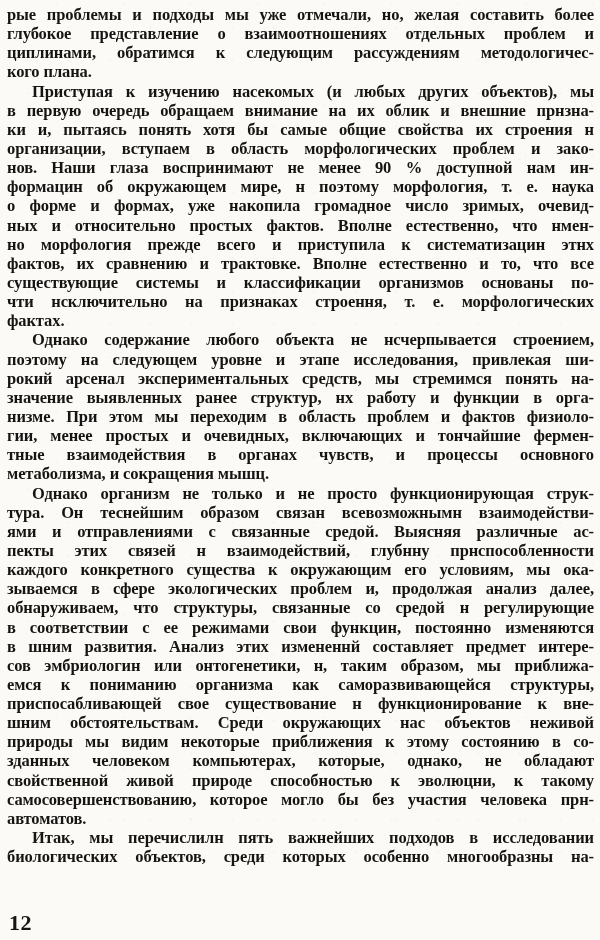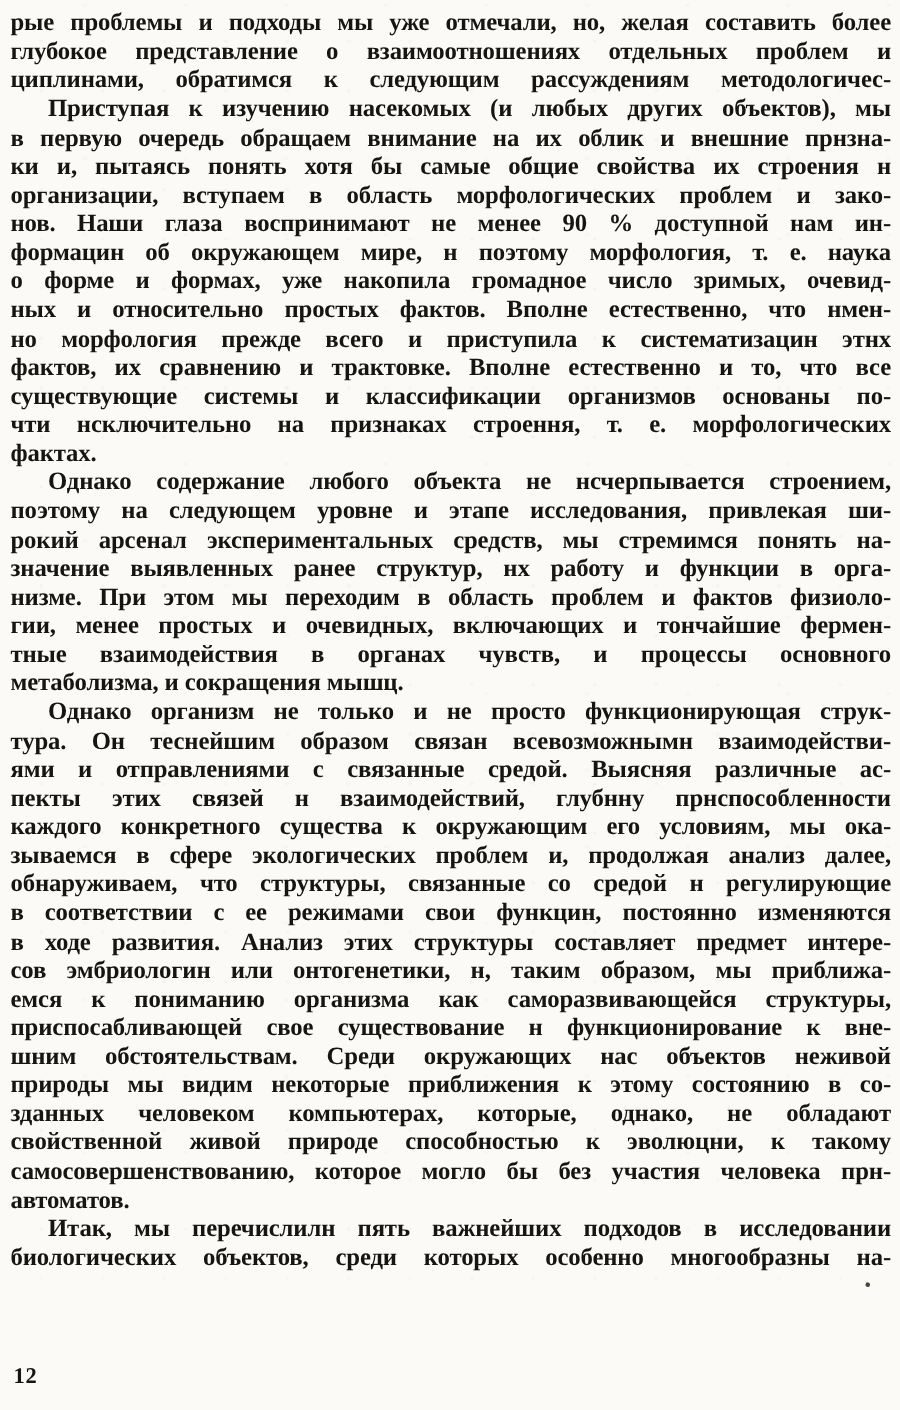--- a/index.html
+++ b/index.html
@@ -46,21 +46,21 @@
   .line.indent {
     text-indent: 25px;
   }
   .line.short {
     text-align-last: left;
   }
   .page-number {
     position: absolute;
     left: 9px;
     top: 910px;
-    font-size: 15px;
+    font-size: 22px;
     font-weight: 700;
     letter-spacing: 0.5px;
   }
   .scan-dot {
     position: absolute;
     left: 577px;
     top: 855px;
     width: 3px;
     height: 3px;
     background: #4a453d;
@@ -69,20 +69,21 @@
   }
 </style>
 </head>
 <body>
 
 <div class="page">
   <div class="text-body" id="text-body">
       <div class="line">рые проблемы и подходы мы уже отмечали, но, желая составить более</div>
       <div class="line">глубокое представление о взаимоотношениях отдельных проблем и</div>
       <div class="line">циплинами, обратимся к следующим рассуждениям методологичес-</div>
+      <div class="line short">кого плана.</div>
       <div class="line indent">Приступая к изучению насекомых (и любых других объектов), мы</div>
       <div class="line">в первую очередь обращаем внимание на их облик и внешние прнзна-</div>
       <div class="line">ки и, пытаясь понять хотя бы самые общие свойства их строения н</div>
       <div class="line">организации, вступаем в область морфологических проблем и зако-</div>
       <div class="line">нов. Наши глаза воспринимают не менее 90 % доступной нам ин-</div>
       <div class="line">формацин об окружающем мире, н поэтому морфология, т. е. наука</div>
       <div class="line">о форме и формах, уже накопила громадное число зримых, очевид-</div>
       <div class="line">ных и относительно простых фактов. Вполне естественно, что нмен-</div>
       <div class="line">но морфология прежде всего и приступила к систематизацин этнх</div>
       <div class="line">фактов, их сравнению и трактовке. Вполне естественно и то, что все</div>
@@ -98,21 +99,21 @@
       <div class="line">тные взаимодействия в органах чувств, и процессы основного</div>
       <div class="line short">метаболизма, и сокращения мышц.</div>
       <div class="line indent">Однако организм не только и не просто функционирующая струк-</div>
       <div class="line">тура. Он теснейшим образом связан всевозможнымн взаимодействи-</div>
       <div class="line">ями и отправлениями с связанные средой. Выясняя различные ас-</div>
       <div class="line">пекты этих связей н взаимодействий, глубнну прнспособленности</div>
       <div class="line">каждого конкретного существа к окружающим его условиям, мы ока-</div>
       <div class="line">зываемся в сфере экологических проблем и, продолжая анализ далее,</div>
       <div class="line">обнаруживаем, что структуры, связанные со средой н регулирующие</div>
       <div class="line">в соответствии с ее режимами свои функцин, постоянно изменяются</div>
-      <div class="line">в ходе развития. Анализ этих структуры составляет предмет интере-</div>
+      <div class="line">в шним развития. Анализ этих измененнй составляет предмет интере-</div>
       <div class="line">сов эмбриологин или онтогенетики, н, таким образом, мы приближа-</div>
       <div class="line">емся к пониманию организма как саморазвивающейся структуры,</div>
       <div class="line">приспосабливающей свое существование н функционирование к вне-</div>
       <div class="line">шним обстоятельствам. Среди окружающих нас объектов неживой</div>
       <div class="line">природы мы видим некоторые приближения к этому состоянию в со-</div>
       <div class="line">зданных человеком компьютерах, которые, однако, не обладают</div>
       <div class="line">свойственной живой природе способностью к эволюцни, к такому</div>
       <div class="line">самосовершенствованию, которое могло бы без участия человека прн-</div>
       <div class="line short">автоматов.</div>
       <div class="line indent">Итак, мы перечислилн пять важнейших подходов в исследовании</div>

